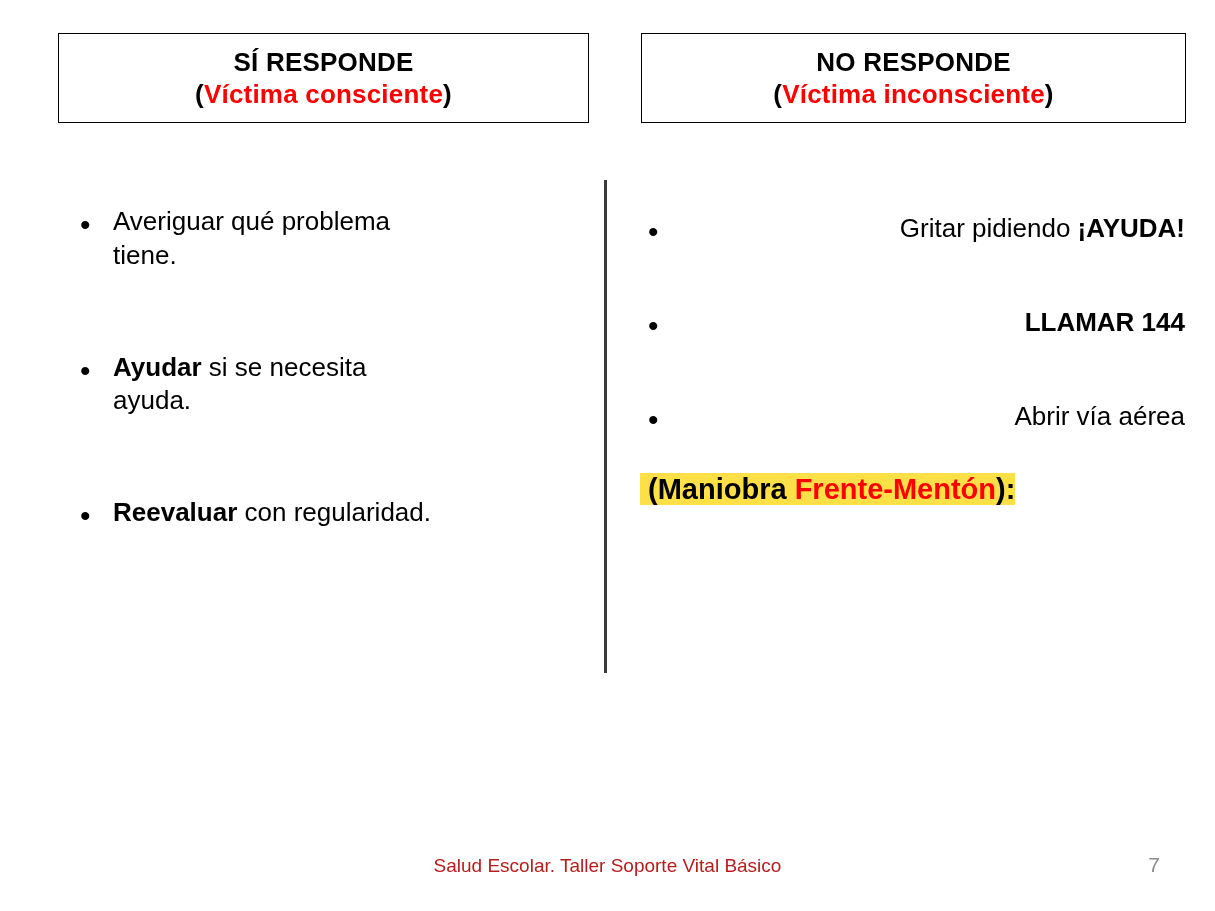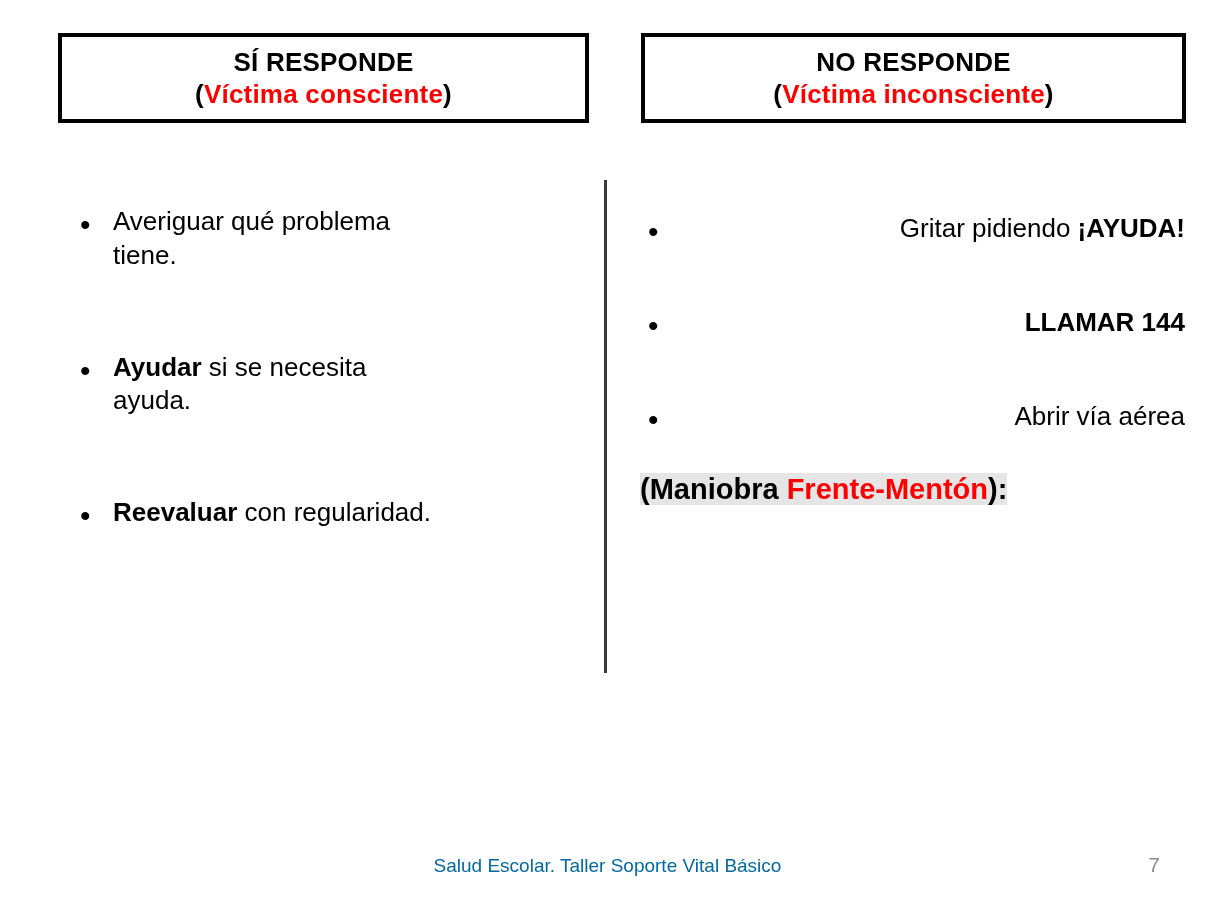--- a/index.html
+++ b/index.html
@@ -16,21 +16,21 @@
     width: 1215px;
     height: 911px;
     background: #ffffff;
     overflow: hidden;
   }
 
   
   .header-box {
     position: absolute;
     box-sizing: border-box;
-    border: 4px solid #000000;
+    border: 1px solid #000000;
     background: #ffffff;
     display: flex;
     flex-direction: column;
     align-items: center;
     justify-content: center;
     line-height: 1.18;
   }
   #header-left  { left: 58px;  top: 33px; width: 531px; height: 90px; }
   #header-right { left: 641px; top: 33px; width: 545px; height: 90px; }
   .header-line {
@@ -84,37 +84,38 @@
   b, .b { font-weight: bold; }
 
   
   .hl-para {
     font-size: 28px;
     font-weight: bold;
     line-height: 1.30;
     width: 100%;
   }
   .hl-para .hl {
-    background: #e5e5e5;
+    background: #fde047;
     box-decoration-break: clone;
+    padding-left: 8px;
     -webkit-box-decoration-break: clone;
   }
   #maniobra-line { font-size: 29px; }
   #pandemia-block { font-size: 29px; line-height: 1.33; }
   #pandemia-block .hl-line { display: block; }
 
   
   #footer-text {
     position: absolute;
     left: 0;
     top: 855px;
     width: 1215px;
     text-align: center;
     font-size: 19px;
-    color: #0369a1;
+    color: #b91c1c;
   }
   #page-number {
     position: absolute;
     right: 55px;
     top: 853px;
     font-size: 21px;
     color: #8c8c8c;
   }
 </style>
 </head>

